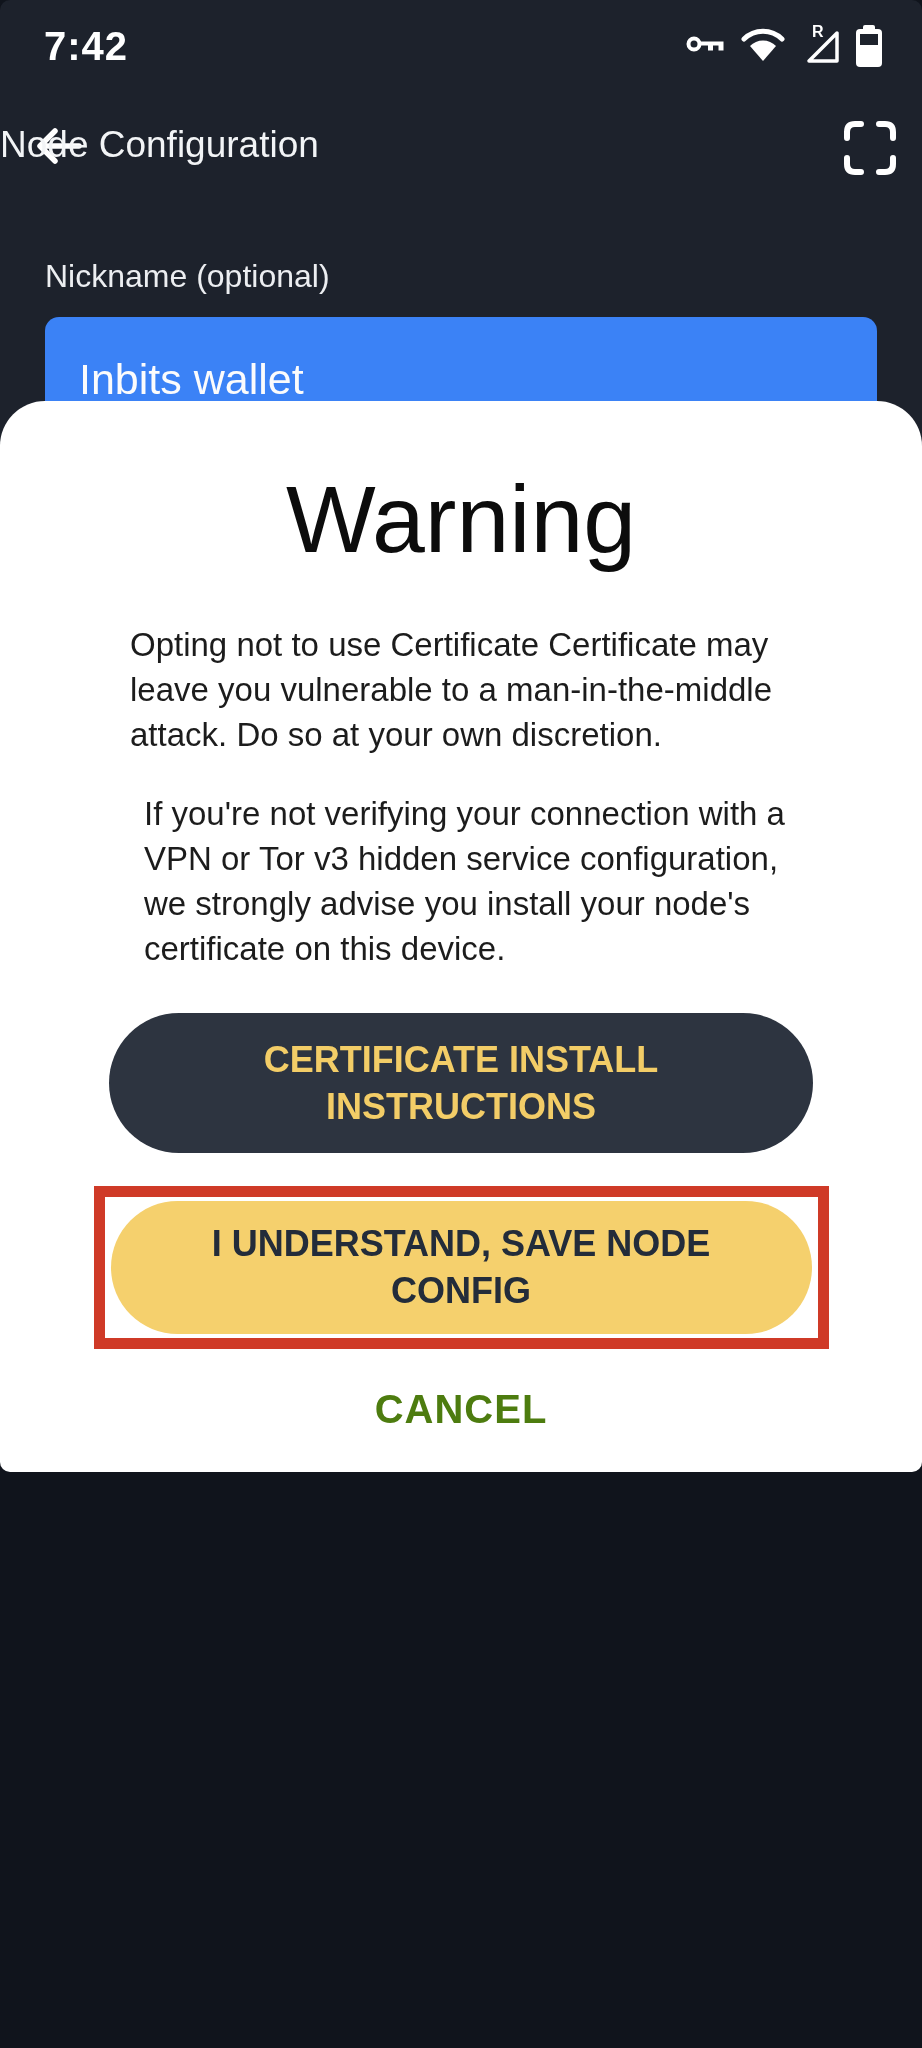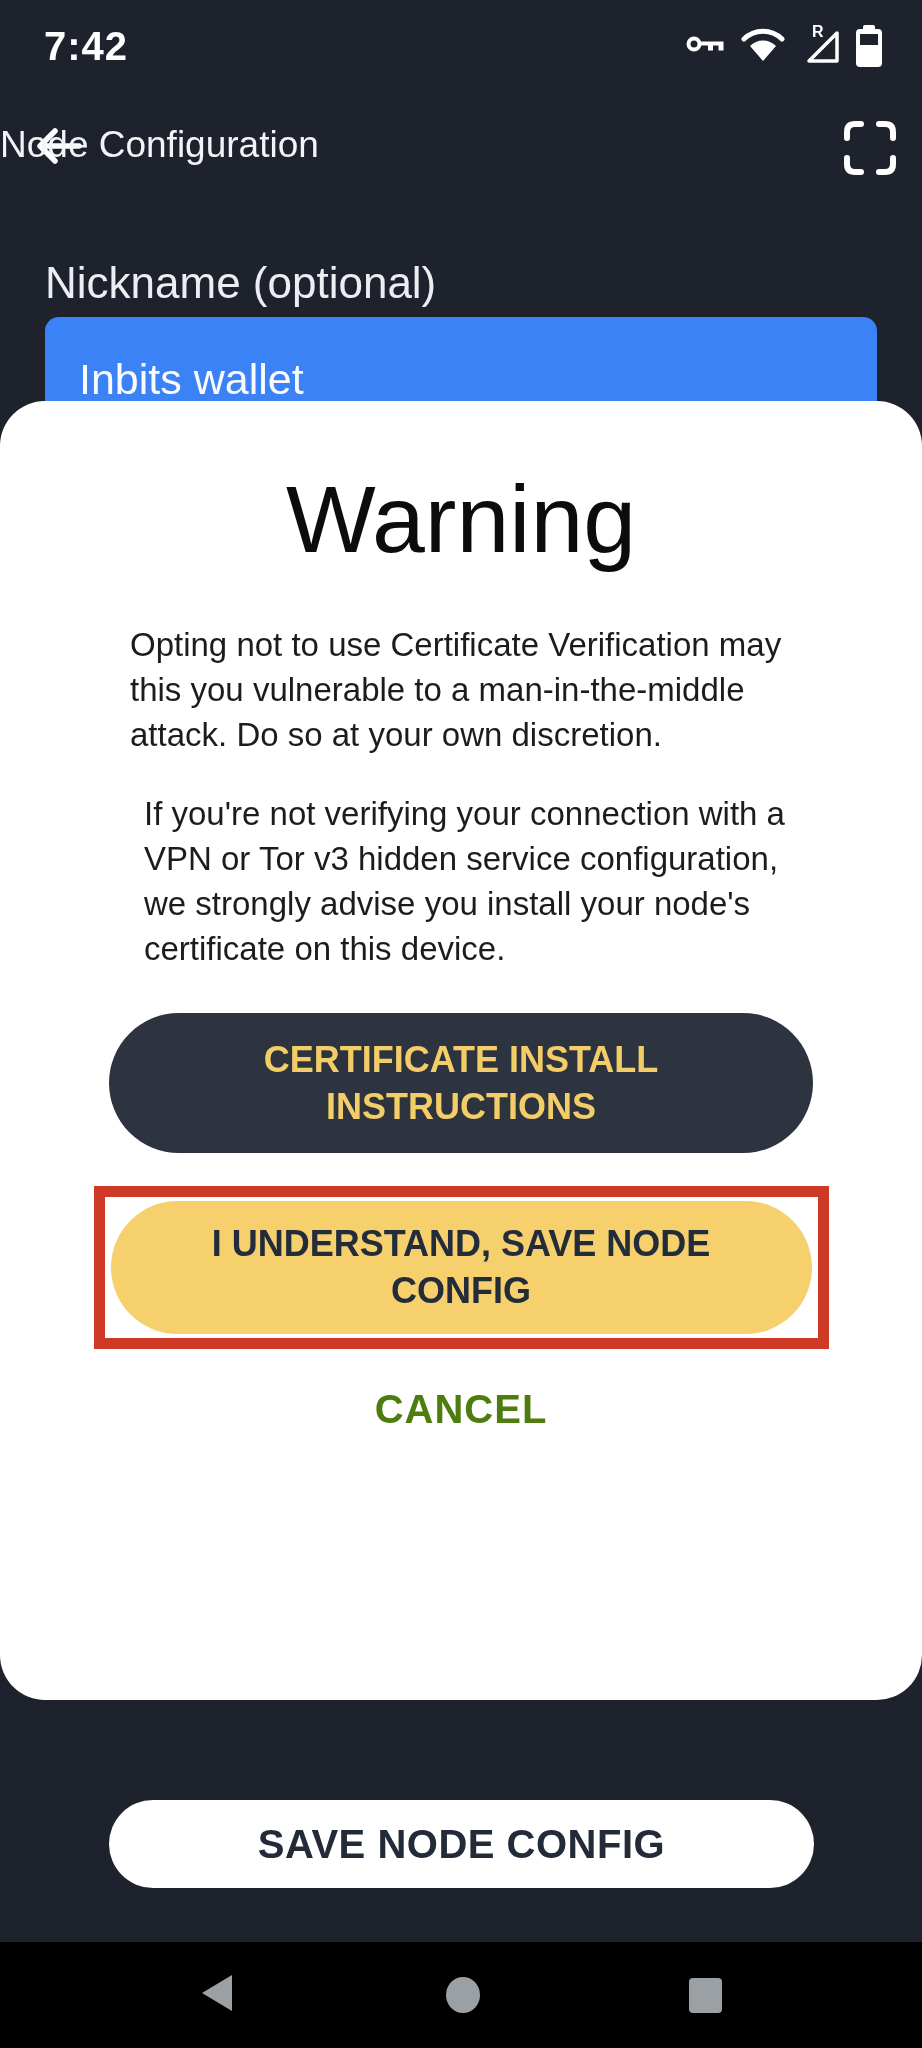--- a/index.html
+++ b/index.html
@@ -1,37 +1,37 @@
 <!DOCTYPE html>
 <html><head>
 <meta charset="utf-8">
 <style>
   html,body{margin:0;padding:0;background:#10141c;}
   .screen{
-    position:relative;width:922px;height:2048px;overflow:hidden;
-    background:#1d222c;font-family:"Liberation Sans","DejaVu Sans",sans-serif;
+    position:relative;width:922px;height:1472px;overflow:hidden;
+    background:#1d222c;font-family:"Liberation Sans","DejaVu Sans",sans-serif;border-radius:10px;
     -webkit-font-smoothing:antialiased;
   }
   
   .statusbar{position:absolute;top:0;left:0;width:100%;height:92px;
     display:flex;align-items:center;justify-content:space-between;
     padding:0 40px 0 44px;box-sizing:border-box;color:#fff;}
   .statusbar .time{font-size:40px;font-weight:bold;letter-spacing:1px;}
   .statusicons{display:flex;align-items:center;gap:13px;}
   .battery{position:relative;width:26px;height:42px;}
   .battery .nub{position:absolute;top:0;left:7px;width:12px;height:5px;background:#fff;border-radius:2px 2px 0 0;}
   .battery .body{position:absolute;top:4px;left:0;width:26px;height:38px;border-radius:4px;background:#fff;overflow:hidden;}
   .battery .empty{position:absolute;top:5px;left:4px;width:18px;height:11px;background:#1d222c;}
   
   .appbar{position:absolute;top:92px;left:0;width:100%;height:112px;}
   .back-btn{position:absolute;left:30px;top:28px;width:56px;height:56px;display:flex;align-items:center;justify-content:center;}
   .appbar-title{position:absolute;left:0;right:0;top:32px;color:#f2f4f6;font-size:37px;font-weight:400;}
   .scan-btn{position:absolute;right:22px;top:26px;width:60px;height:64px;display:flex;align-items:center;justify-content:center;}
   
-  .field-label{position:absolute;left:45px;top:258px;color:#eceef1;font-size:44px;}
+  .field-label{position:absolute;left:45px;top:258px;color:#eceef1;font-size:32px;}
   .nickname-input{position:absolute;left:45px;top:317px;width:832px;height:150px;
     background:#3b82f6;border-radius:14px;box-sizing:border-box;
     color:#fbfbfc;font-size:43px;padding:38px 0 0 34px;}
   
   .dialog{position:absolute;left:0;top:401px;width:922px;height:1299px;
     background:#ffffff;border-radius:45px;box-sizing:border-box;overflow:hidden;}
   .dialog-title{margin:66px 0 6px 0;text-align:center;color:#0c0c0c;
     font-size:95px;font-weight:400;line-height:1.1;}
   .dialog-body{margin:50px 127px 0 130px;color:#1c1c1c;font-size:33px;line-height:45px;}
   .dialog-body.p2{margin-top:34px;padding-left:14px;}
@@ -110,21 +110,21 @@
         </svg>
       </span>
     </div>
   </div>
 
   <div class="field-label">Nickname (optional)</div>
   <div class="nickname-input">Inbits wallet</div>
 
   <div class="dialog">
     <div class="dialog-title">Warning</div>
-    <div class="dialog-body p1">Opting not to use Certificate Verification may this you vulnerable to a man-in-the-middle attack. Do so at your own discretion.</div>
+    <div class="dialog-body p1">Opting not to use Certificate Certificate may leave you vulnerable to a man-in-the-middle attack. Do so at your own discretion.</div>
     <div class="dialog-body p2">If you're not verifying your connection with a VPN or Tor v3 hidden service configuration, we strongly advise you install your node's certificate on this device.</div>
 
     <div class="pill-btn cert-btn">
       <span>CERTIFICATE INSTALL INSTRUCTIONS</span>
     </div>
 
     <div class="annotation-box">
       <div class="pill-btn understand-btn">
         <span>I UNDERSTAND, SAVE NODE CONFIG</span>
       </div>

